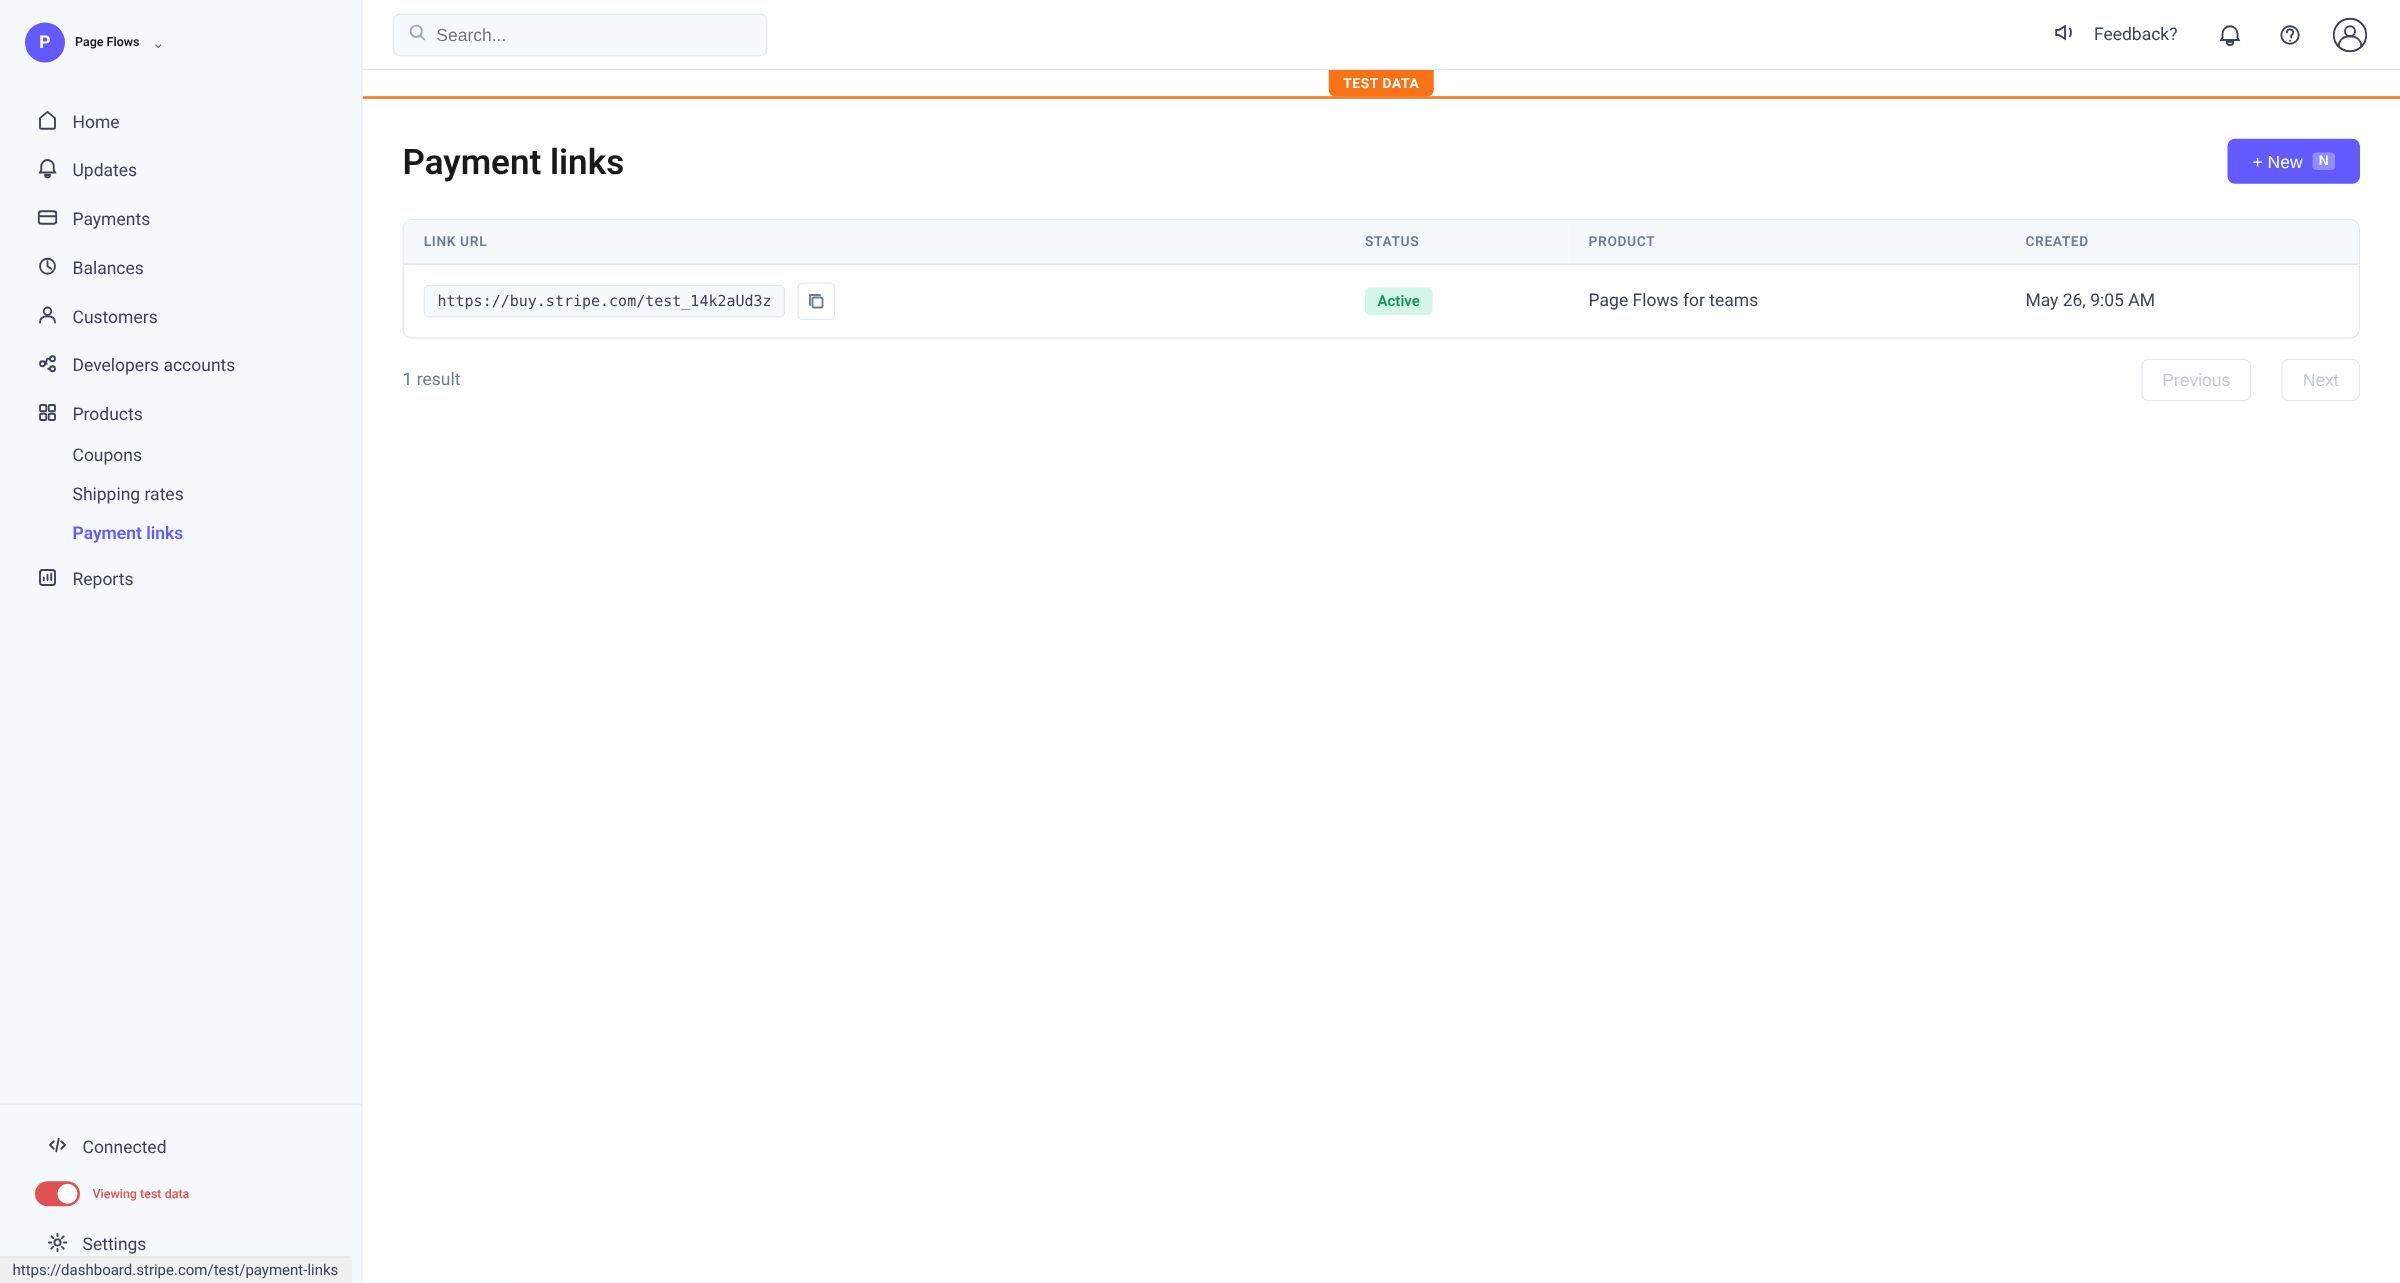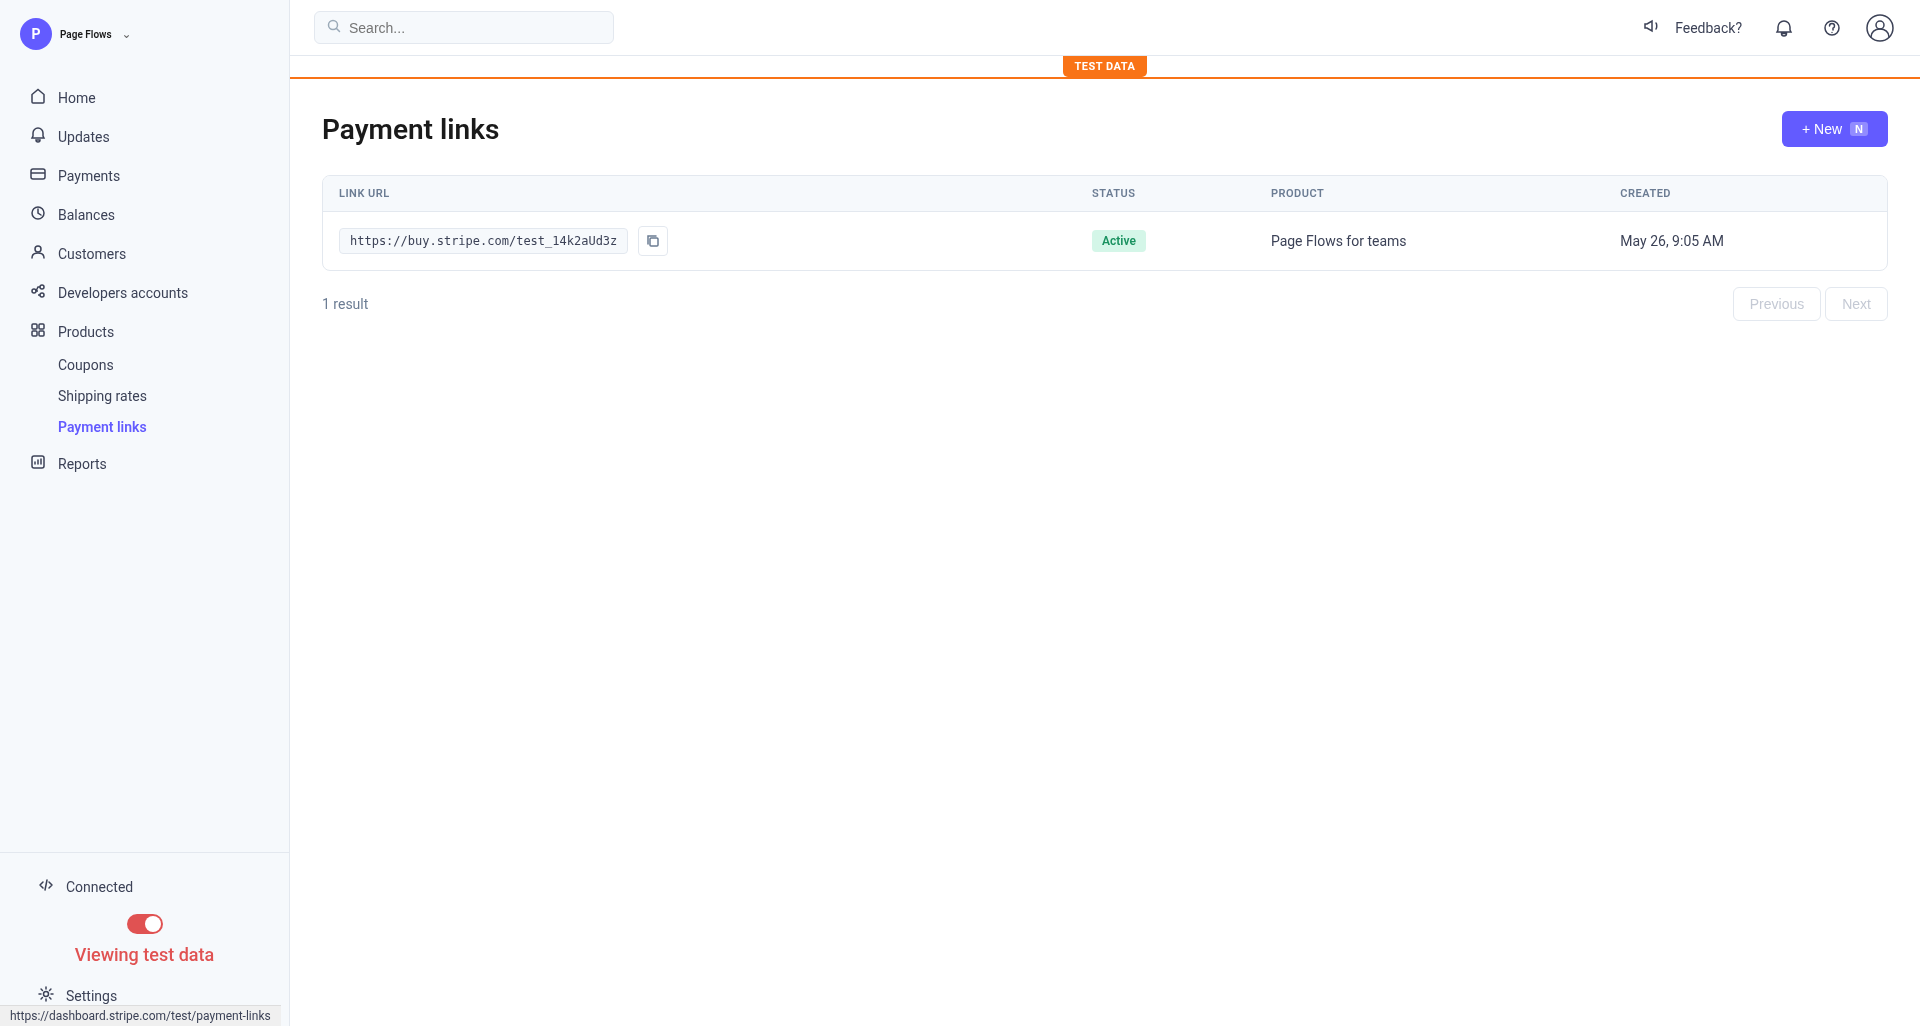--- a/index.html
+++ b/index.html
@@ -88,22 +88,21 @@
       border-top: 1px solid #e3e8ef;
     }
     .test-data-toggle {
       display: flex;
       align-items: center;
       gap: 10px;
       padding: 9px 20px;
       cursor: pointer;
       border-radius: 6px;
       color: #3c4257;
-      font-size: 18px;
-      flex-direction: column;
+      font-size: 10px;
     }
     .toggle-switch {
       width: 36px;
       height: 20px;
       background: #e05252;
       border-radius: 10px;
       position: relative;
       flex-shrink: 0;
     }
     .toggle-switch::after {
@@ -312,21 +311,21 @@
       align-items: center;
       justify-content: space-between;
       margin-top: 16px;
     }
     .result-count {
       font-size: 14px;
       color: #6b7c93;
     }
     .pagination {
       display: flex;
-      gap: 4px;
+      gap: 24px;
     }
     .page-btn {
       border: 1px solid #e3e8ef;
       background: white;
       border-radius: 6px;
       padding: 8px 16px;
       font-size: 14px;
       color: #3c4257;
       cursor: pointer;
     }

